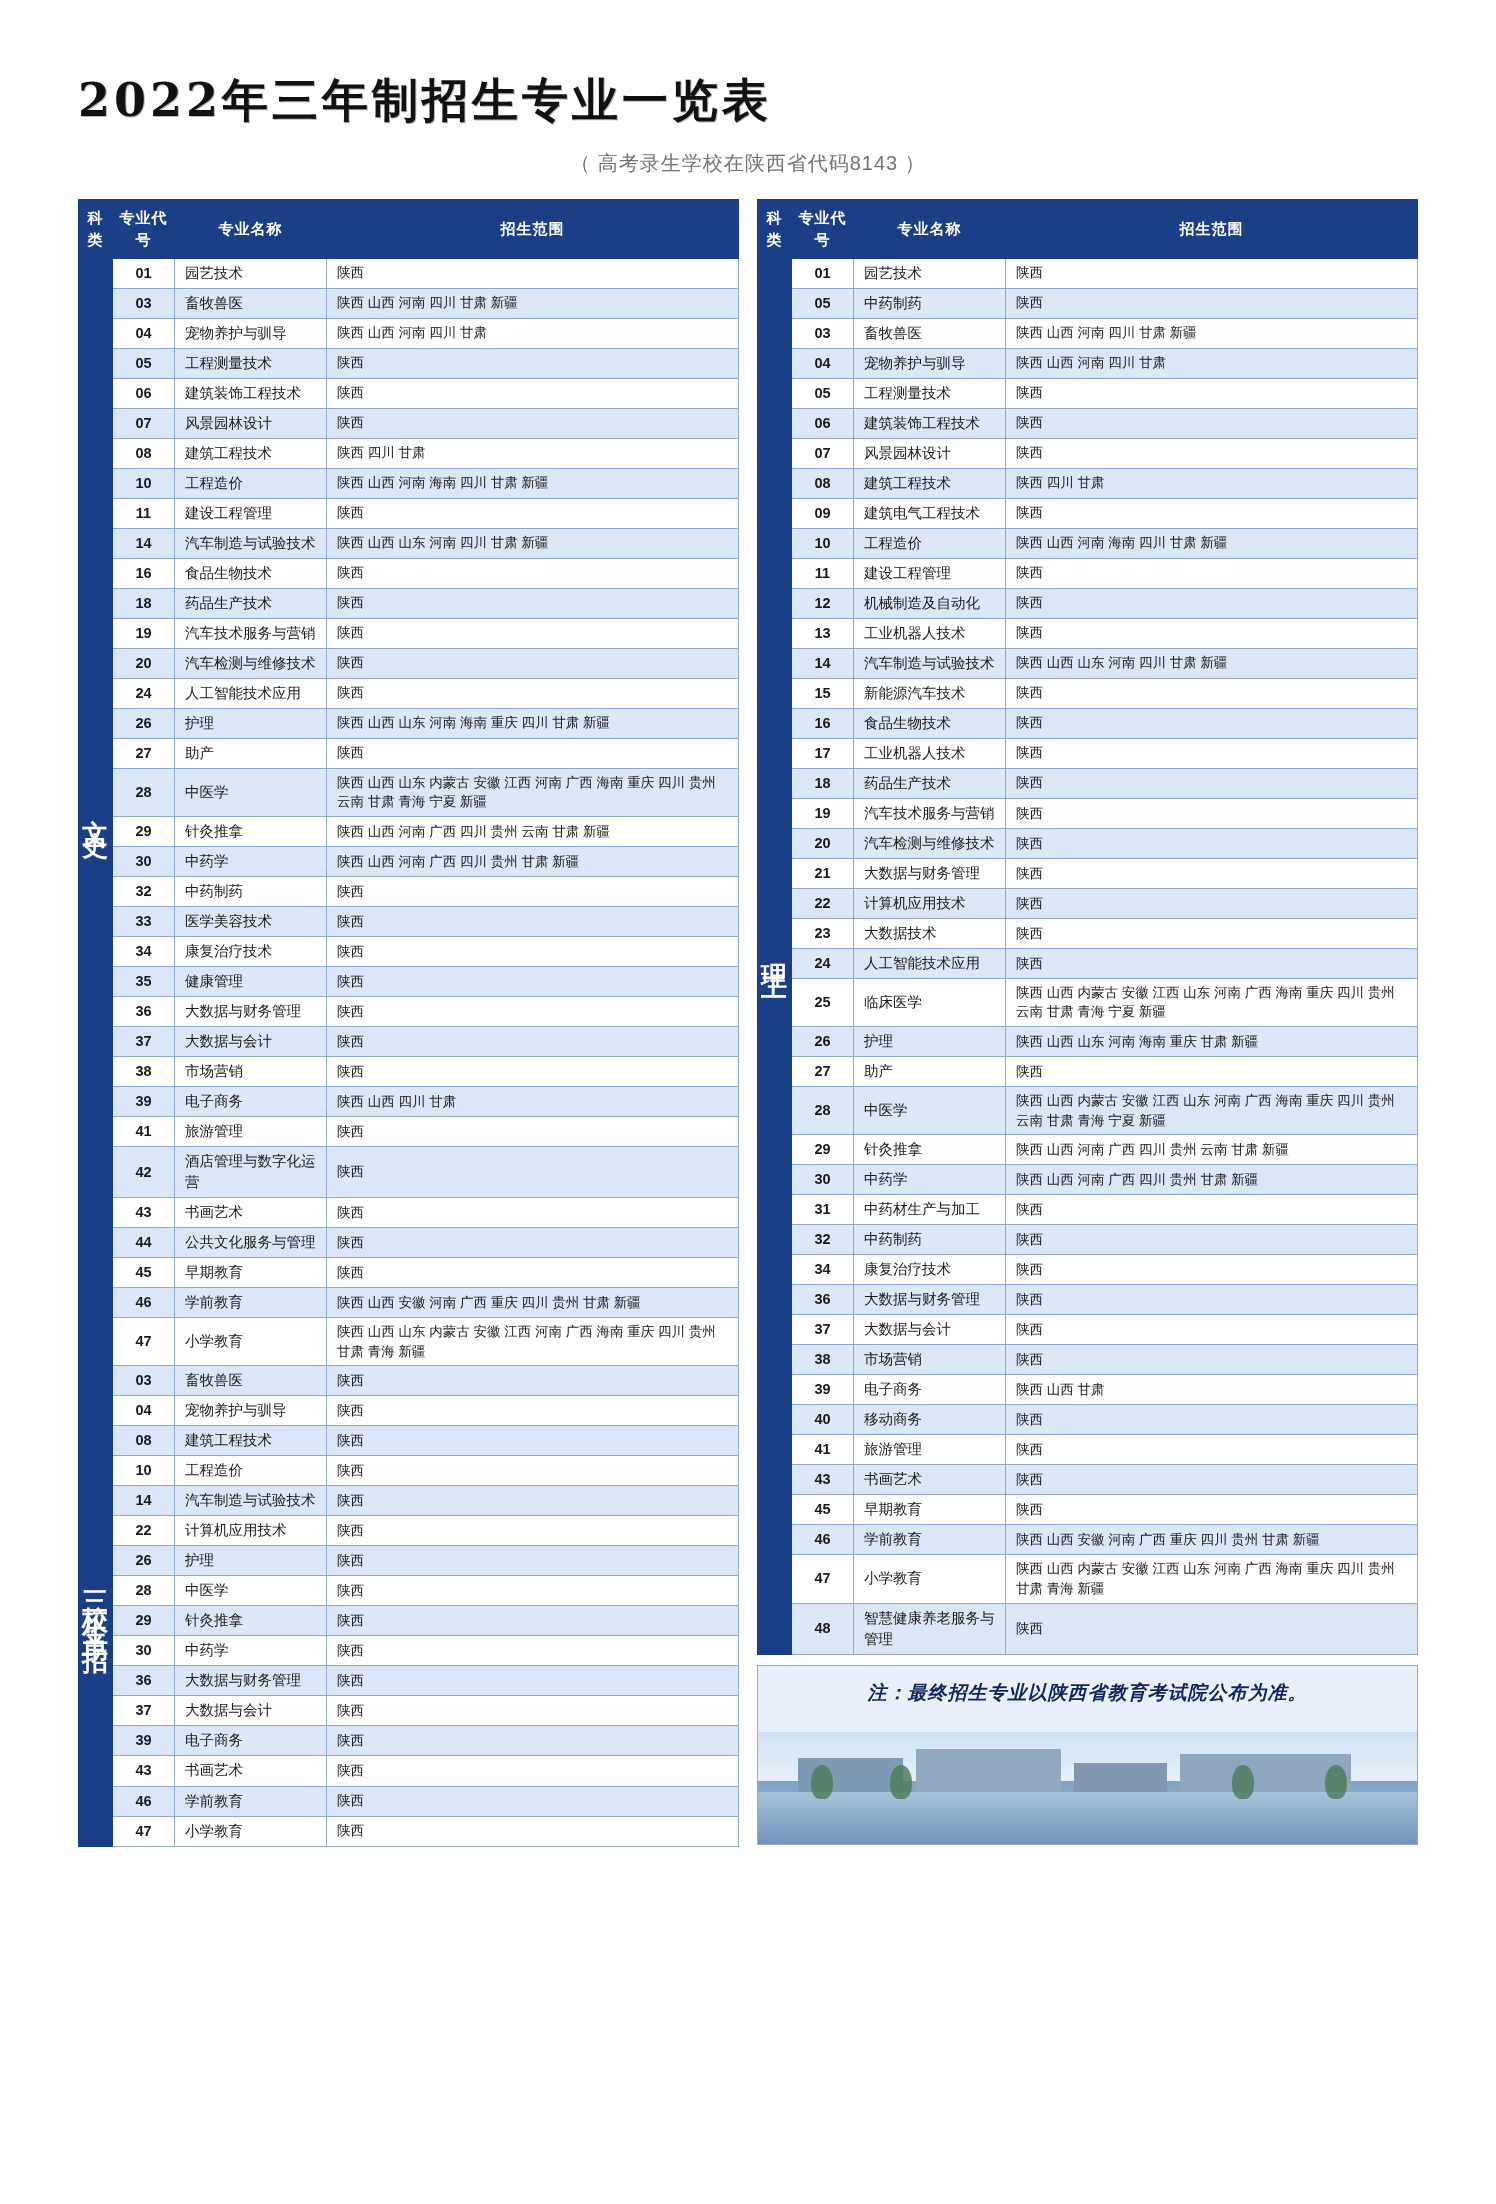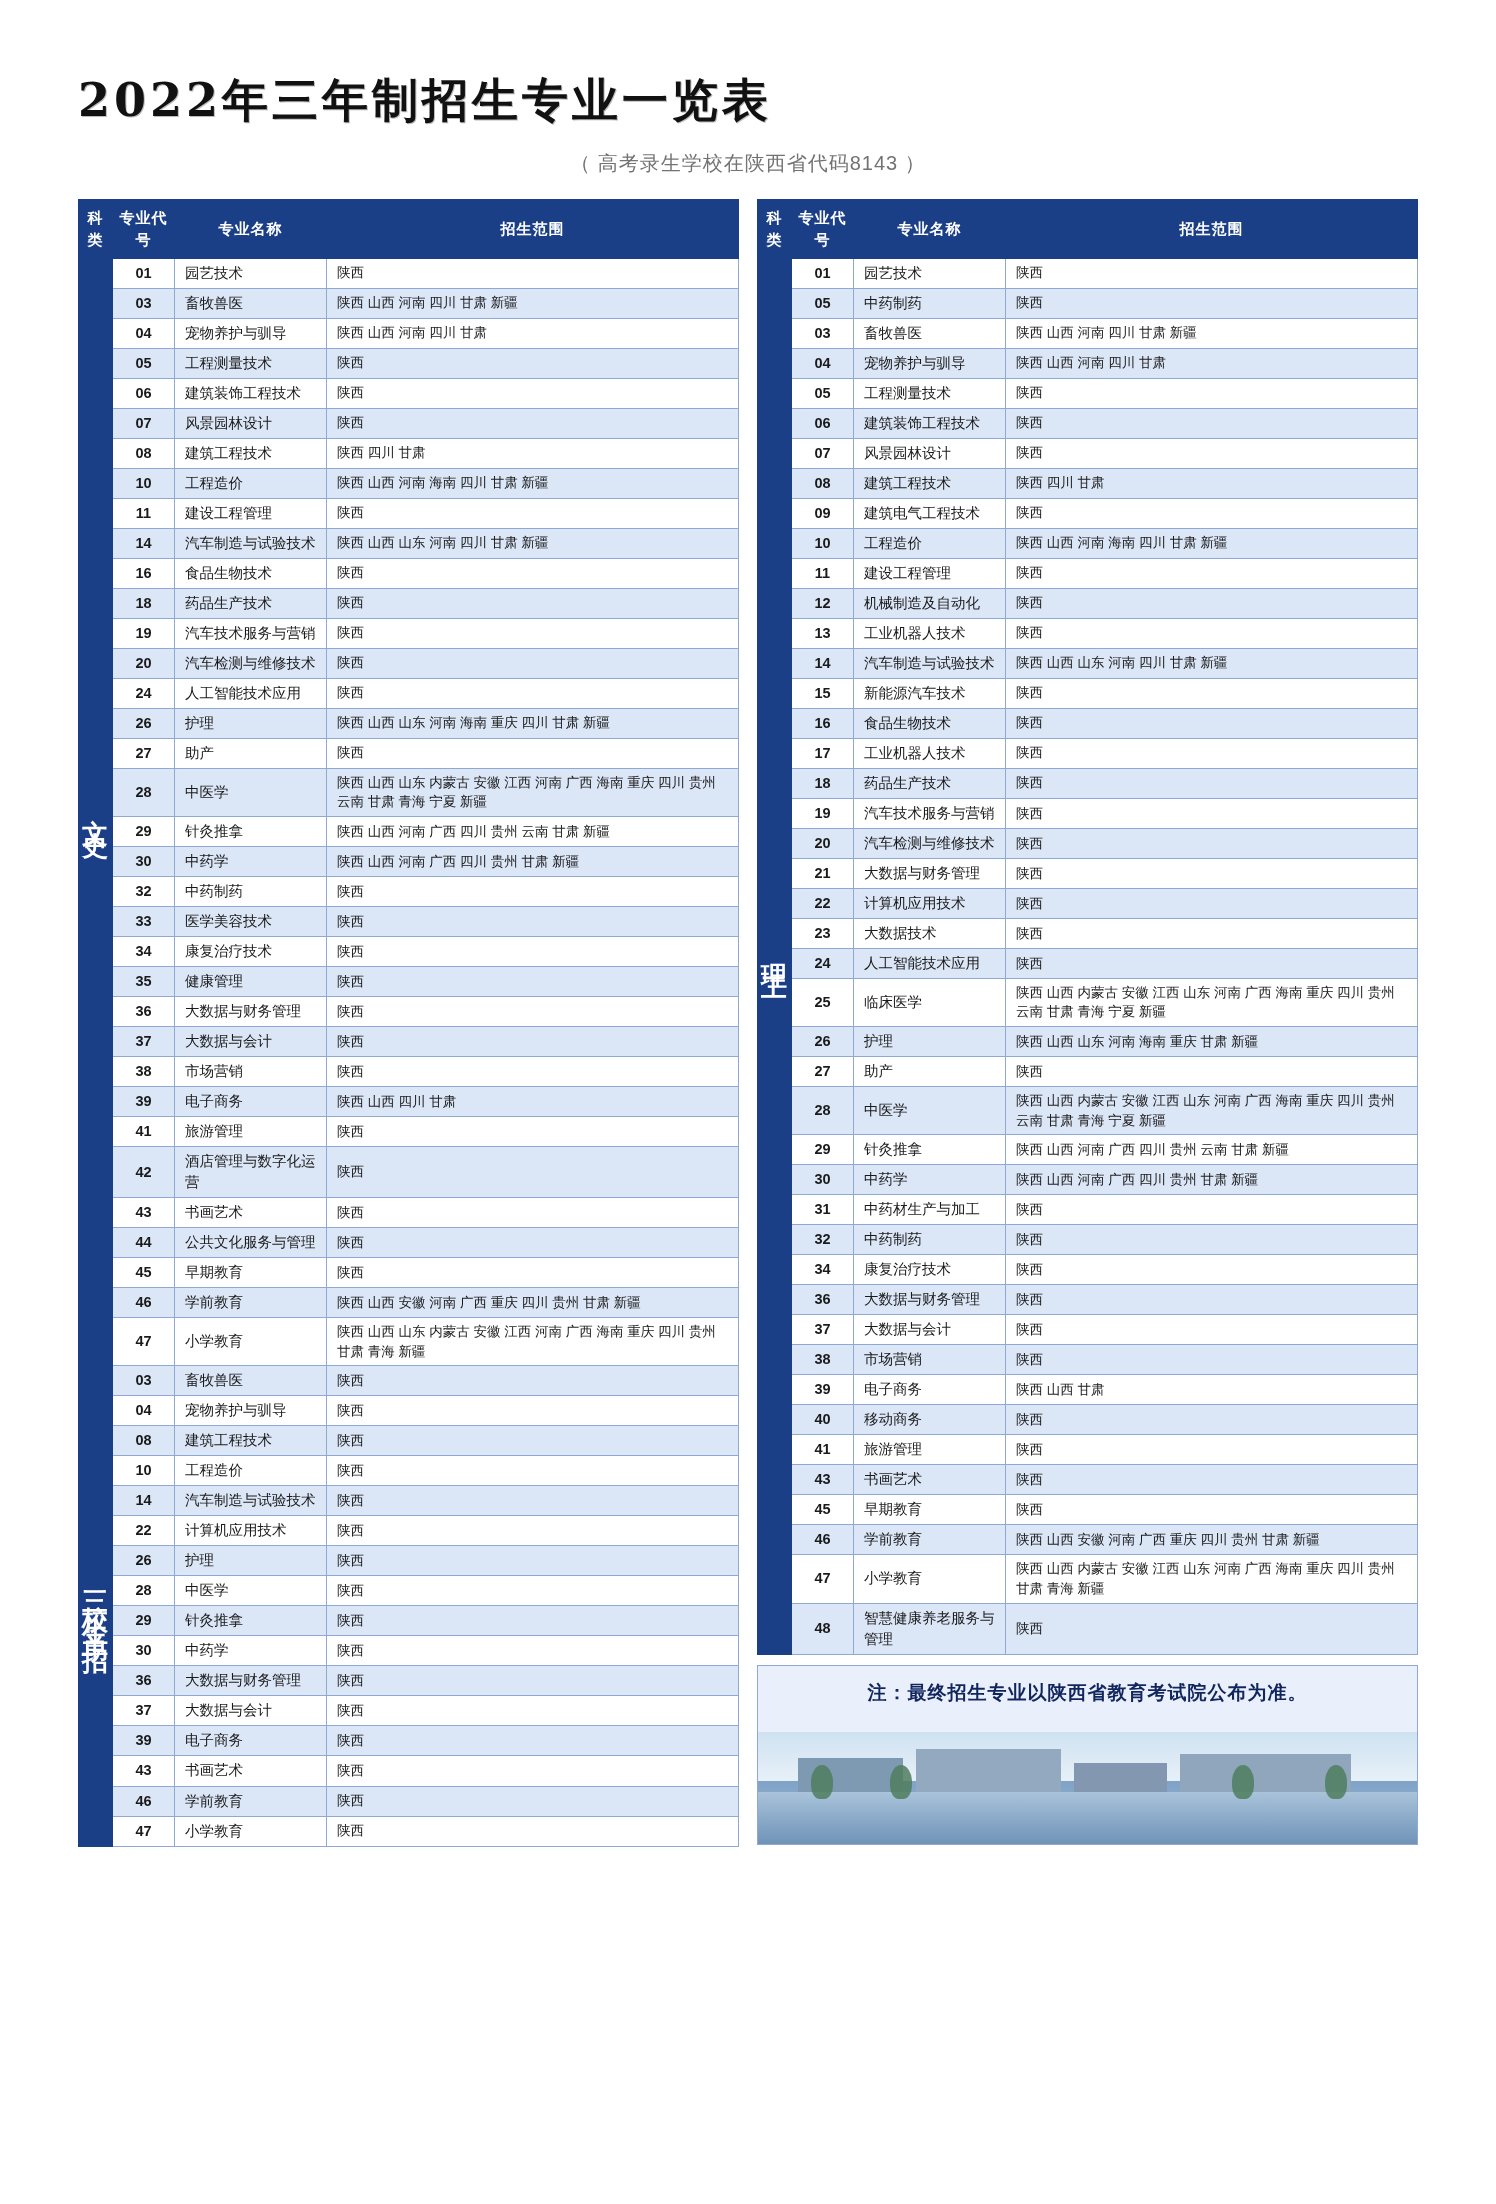--- a/index.html
+++ b/index.html
@@ -99,20 +99,21 @@
     overflow:hidden;
     height:178px;
   }
   .note-text{
     text-align:center;
     font-size:19px;
     font-weight:bold;
     color:#12265e;
     padding:14px 6px 8px 6px;
     letter-spacing:1px;
+    font-style:italic;
   }
   .photo{
     position:absolute;
     left:0;right:0;bottom:0;
     height:112px;
     background:
       linear-gradient(to bottom,#bcd2ea 0%, #cfe0f0 42%, #7fa2c6 43%, #9dbcd8 100%);
   }
   .photo .sky{position:absolute;left:0;right:0;top:0;height:44%;
      background:linear-gradient(to bottom,#cfe2f2,#e7f0f8);}

